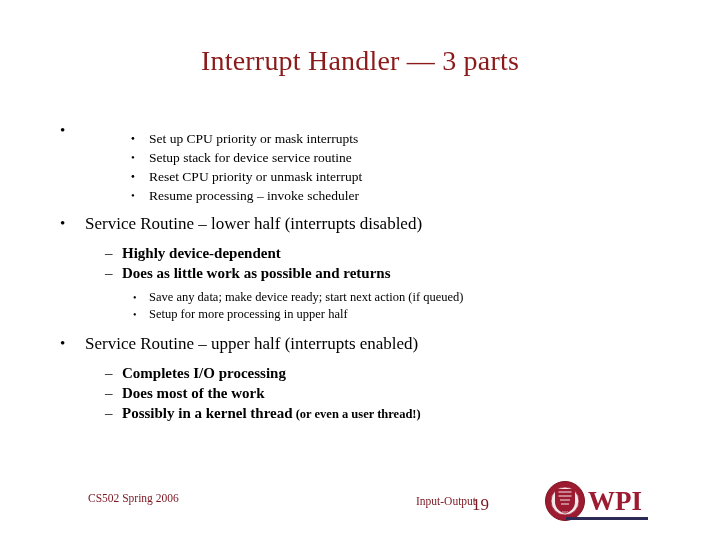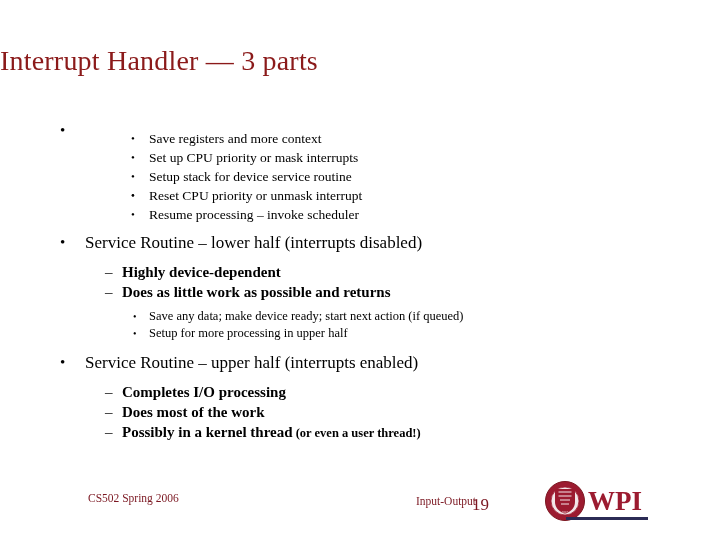--- a/index.html
+++ b/index.html
@@ -15,21 +15,21 @@
     font-family: "Liberation Serif", "DejaVu Serif", serif;
     color: #000000;
   }
 
   
   .slide-title {
     position: absolute;
     left: 0;
     top: 44px;
     width: 720px;
-    text-align: left;
+    text-align: center;
     font-size: 28px;
     line-height: 34px;
     color: #8B1A1A;
     letter-spacing: 0.2px;
     white-space: nowrap;
   }
 
   
   .body-area {
     position: absolute;
@@ -160,21 +160,20 @@
 
   <div class="l1">
     <span class="marker">•</span>
   </div>
 
   <div class="gap-a"></div>
 
   <div class="l2-group">
     <div class="l2">
       <span class="marker">•</span>
-      <span>Save registers and more context</span>
     </div>
     <div class="l2">
       <span class="marker">•</span>
       <span>Set up CPU priority or mask interrupts</span>
     </div>
     <div class="l2">
       <span class="marker">•</span>
       <span>Setup stack for device service routine</span>
     </div>
     <div class="l2">

